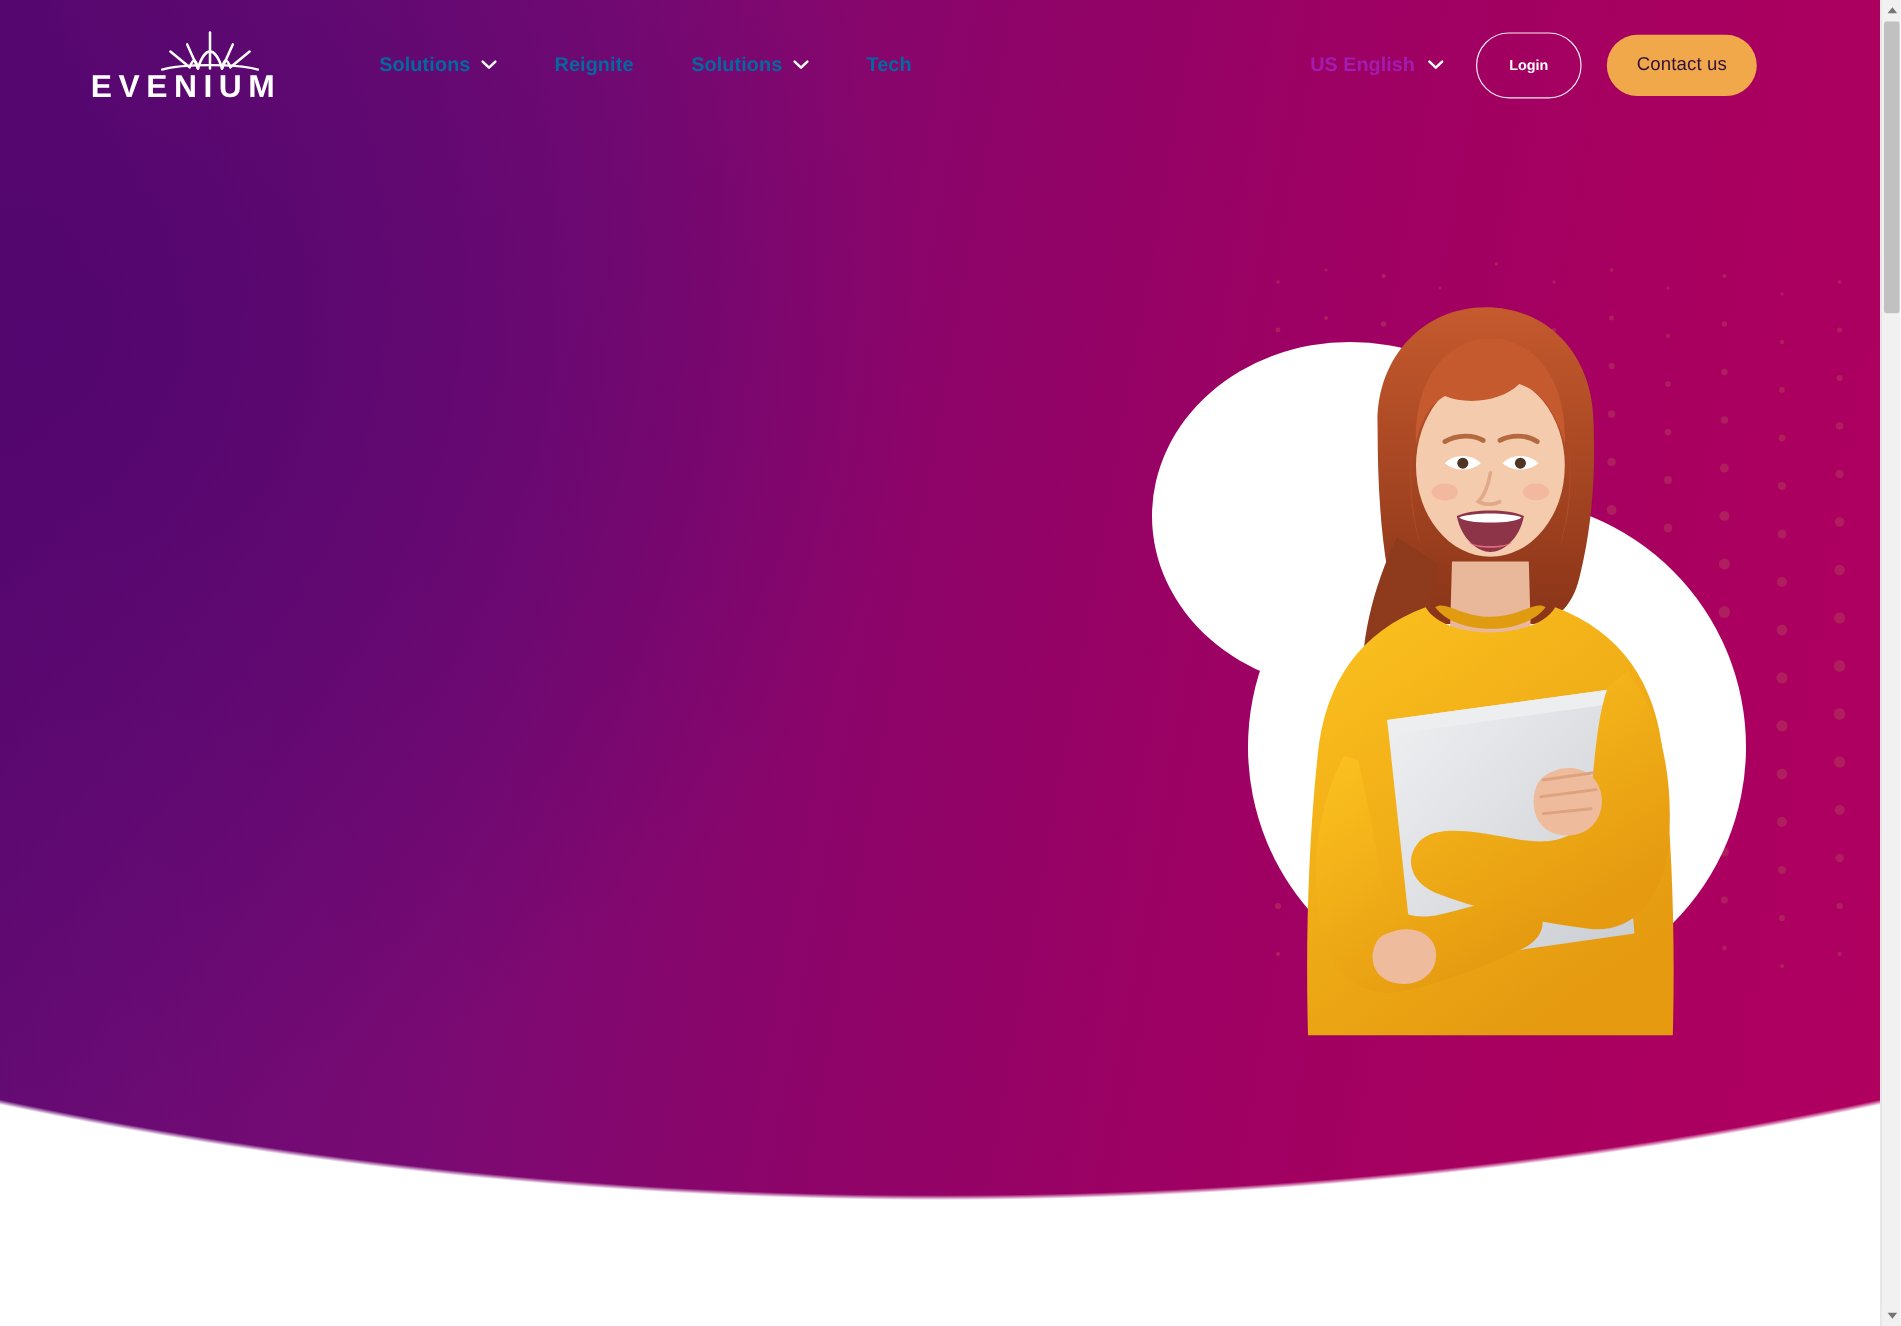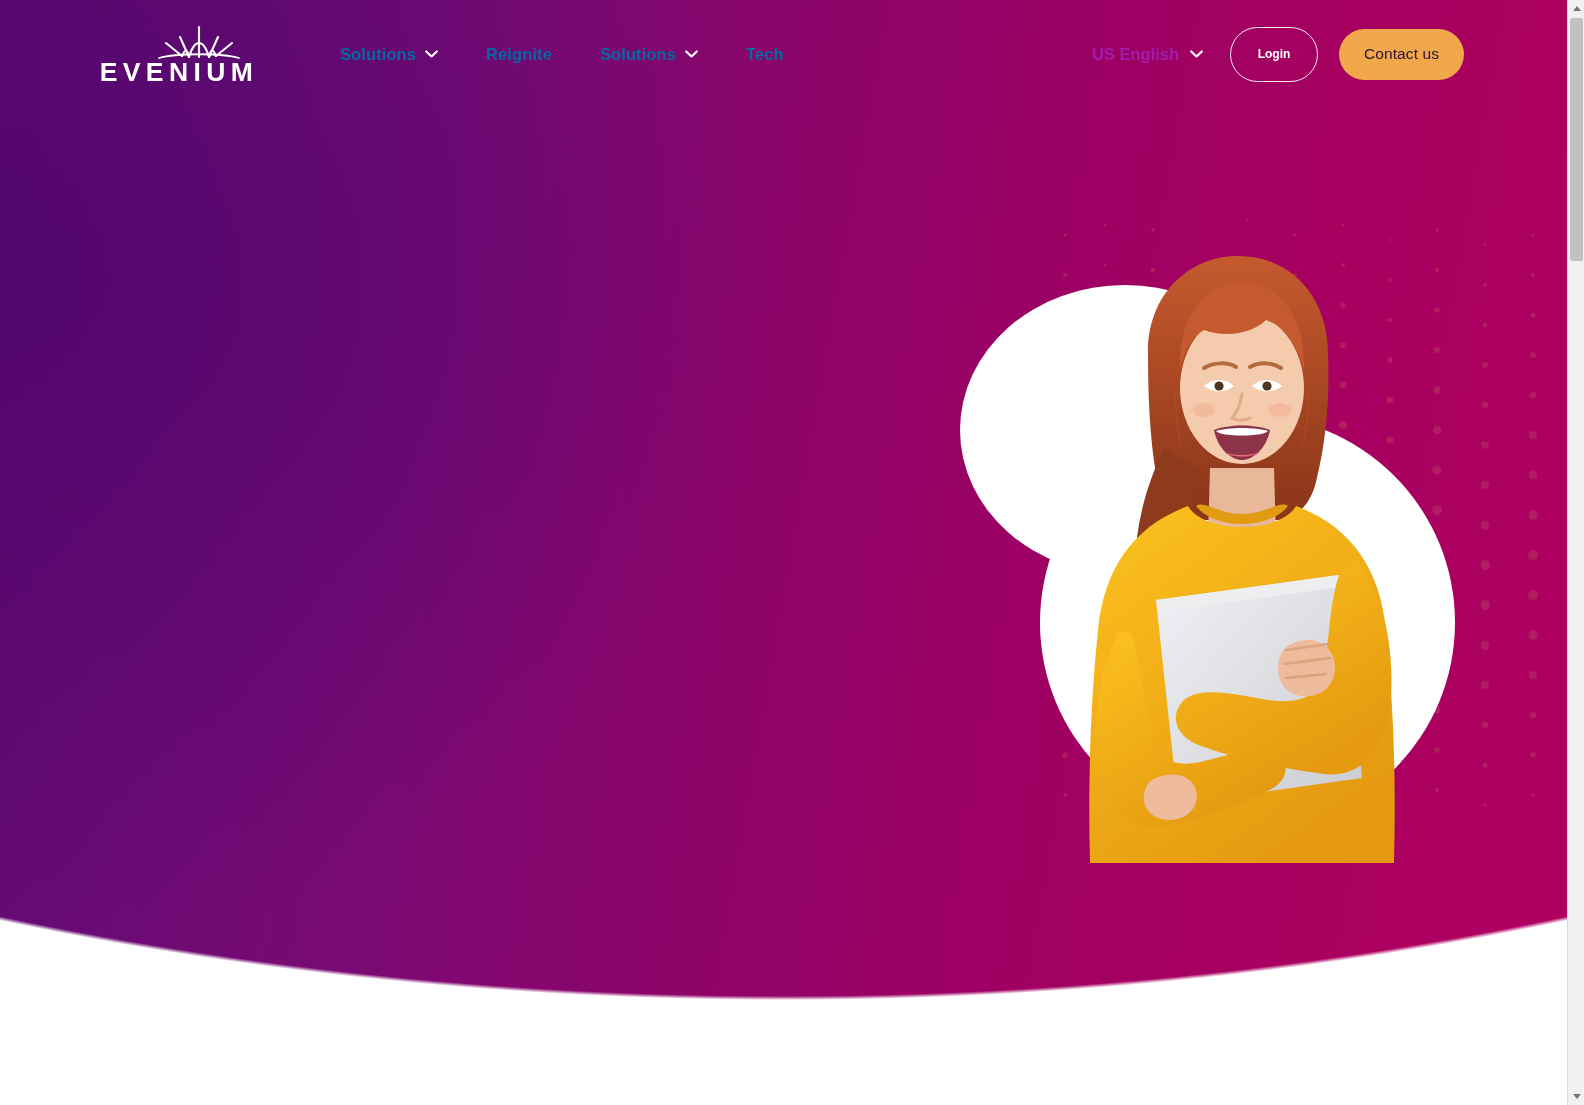--- a/index.html
+++ b/index.html
@@ -54,21 +54,21 @@
     width:590px; height:640px;
     pointer-events:none;
     opacity:.95;
   }
 
   
   .header {
     position:absolute; top:0; left:0;
     width:1567px; height:108px;
     display:flex; align-items:center;
-    padding:0 103px 0 96px;
+    padding:0 103px 0 72px;
     z-index:30;
   }
 
   .logo { position:relative; width:166px; height:64px; margin-top:2px; }
   .logo svg { display:block; }
 
   .nav { display:flex; align-items:center; gap:0; margin-left:78px; }
   .nav-item {
     display:flex; align-items:center; gap:9px;
     color:#0369a1; font-size:16.5px; font-weight:bold;

